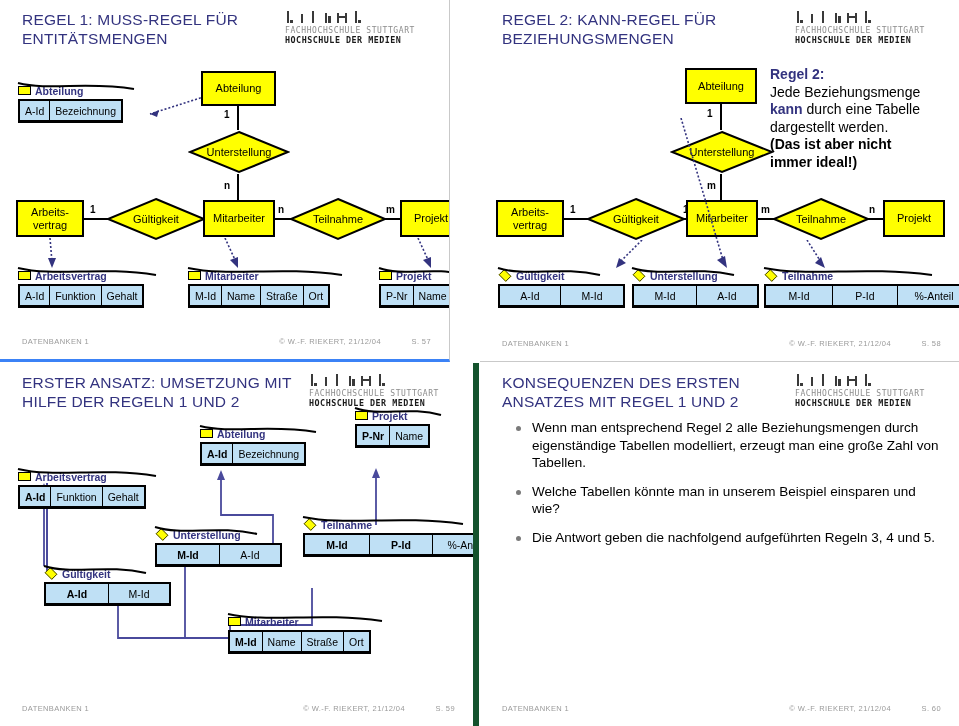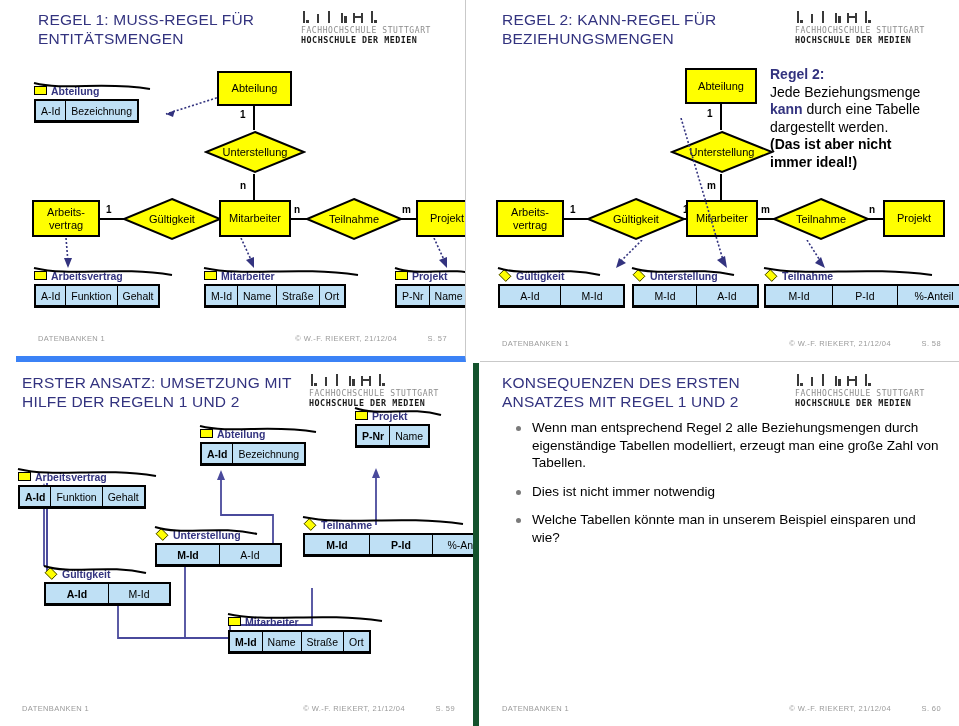--- a/index.html
+++ b/index.html
@@ -1,20 +1,20 @@
 <!DOCTYPE html>
 <html><head>
 <meta charset="utf-8">
 <style>
   html,body{margin:0;padding:0;background:#ffffff;}
   body{width:959px;height:726px;font-family:"Liberation Sans",sans-serif;-webkit-font-smoothing:antialiased;}
   .sheet{position:relative;width:959px;height:726px;overflow:hidden;background:#fff;}
 
   .slide{position:absolute;box-sizing:border-box;background:#fff;overflow:hidden;}
-  .slide.p1{left:16px;top:0;width:450px;height:362px;border-right:1px solid #c9c9c9;border-bottom:6px solid #3b82f6;}
+  .slide.p1{left:0;top:0;width:450px;height:362px;border-right:1px solid #c9c9c9;border-bottom:3px solid #3b82f6;}
   .slide.p2{left:480px;top:0;width:479px;height:362px;border-bottom:1px solid #c9c9c9;}
   .slide.p3{left:0;top:363px;width:479px;height:363px;border-right:6px solid #14532d;}
   .slide.p4{left:480px;top:363px;width:479px;height:363px;}
 
   .title{position:absolute;left:22px;top:10px;width:300px;color:#33337f;font-size:15.5px;line-height:19px;letter-spacing:.2px;}
 
   
   .logo{position:absolute;right:16px;top:11px;width:148px;text-align:left;}
   .logo .bars{height:15px;position:relative;margin-left:2px;}
   .logo .bars i{position:absolute;background:#3a3a3a;display:block;}
@@ -648,22 +648,22 @@
         <i style="left:68px;top:0;width:2px;height:12px"></i>
           <i style="left:71px;top:9px;width:3px;height:3px"></i>
       </div>
       <div class="l1">FACHHOCHSCHULE STUTTGART</div>
       <div class="l2">HOCHSCHULE DER MEDIEN</div>
     </div>
 
     <div class="bullets">
       <ul>
         <li>Wenn man entsprechend Regel 2 alle Beziehungsmengen durch eigenständige Tabellen modelliert, erzeugt man eine große Zahl von Tabellen.</li>
-        <li>Dies ist nicht immer notwendig</li>
         <li>Welche Tabellen könnte man in unserem Beispiel einsparen und wie?</li>
+        <li>Die Antwort geben die nachfolgend aufgeführten Regeln 3, 4 und 5.</li>
       </ul>
     </div>
 
     <div class="foot">
       <div class="fl">DATENBANKEN 1</div>
       <div class="fr">
         <span>© W.-F. RIEKERT,  21/12/04</span>
         <span>S. 60</span>
       </div>
     </div>

